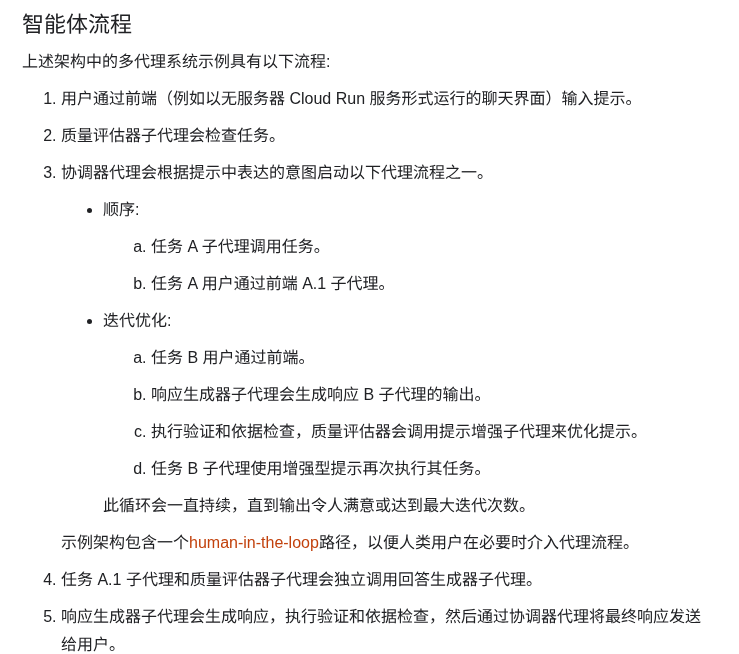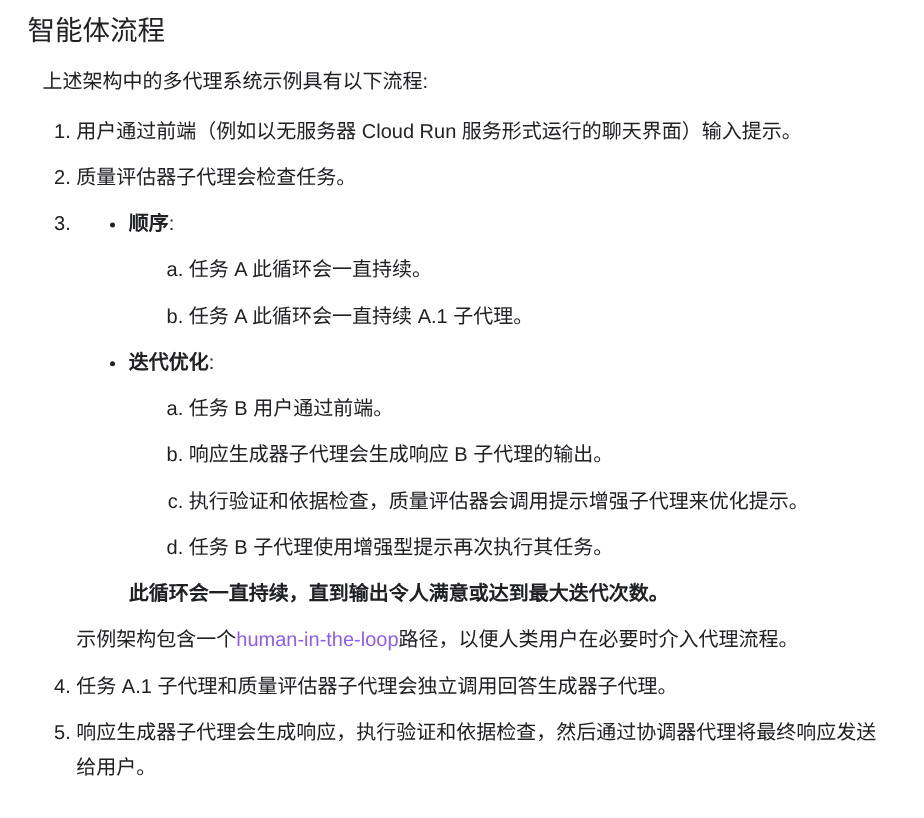--- a/index.html
+++ b/index.html
@@ -16,69 +16,70 @@
     padding: 10px 26px 10px 22px;
   }
   main { display: block; }
   h2.page-title {
     font-size: 22px;
     font-weight: 400;
     line-height: 30px;
     margin: 0 0 8px 0;
     color: #202124;
   }
-  p.intro { margin: 12px; }
+  p.intro { margin: 0; }
   ol.steps {
     list-style: decimal outside;
     margin: 0;
     padding: 0 0 0 39px;
   }
   ol.steps > li { margin: 9px 0; }
   ul.flows {
     list-style: disc outside;
     margin: 0;
     padding: 0 0 0 42px;
   }
   ul.flows > li { margin: 9px 0; }
   ol.alpha {
     list-style: lower-alpha outside;
     margin: 0;
     padding: 0 0 0 48px;
   }
   ol.alpha > li { margin: 9px 0; }
   li::marker { color: #202124; }
-  .flow-label { font-weight: 700; }
-  p.note { margin: 9px 0; font-weight: bold; }
+  .flow-label { font-weight: 400; }
+  p.note { margin: 9px 0; }
   p.hitl { margin: 9px 0; }
   a.doc-link {
-    color: #8b5cf6;
+    color: #c2410c;
     text-decoration: none;
     cursor: pointer;
   }
 </style>
 </head>
 <body>
 
 <main>
   <h2 class="page-title">智能体流程</h2>
 
   <p class="intro">上述架构中的多代理系统示例具有以下流程:</p>
 
   <ol class="steps">
     <li><span>用户通过前端（例如以无服务器 Cloud Run 服务形式运行的聊天界面）输入提示。</span></li>
 
     <li><span>质量评估器子代理会检查任务。</span></li>
 
     <li>
+      <span>协调器代理会根据提示中表达的意图启动以下代理流程之一。</span>
       <ul class="flows">
         <li>
           <span class="flow-label">顺序</span><span>:</span>
           <ol class="alpha">
-            <li><span>任务 A 此循环会一直持续。</span></li>
-            <li><span>任务 A 此循环会一直持续 A.1 子代理。</span></li>
+            <li><span>任务 A 子代理调用任务。</span></li>
+            <li><span>任务 A 用户通过前端 A.1 子代理。</span></li>
           </ol>
         </li>
         <li>
           <span class="flow-label">迭代优化</span><span>:</span>
           <ol class="alpha">
             <li><span>任务 B 用户通过前端。</span></li>
             <li><span>响应生成器子代理会生成响应 B 子代理的输出。</span></li>
             <li><span>执行验证和依据检查，质量评估器会调用提示增强子代理来优化提示。</span></li>
             <li><span>任务 B 子代理使用增强型提示再次执行其任务。</span></li>
           </ol>

